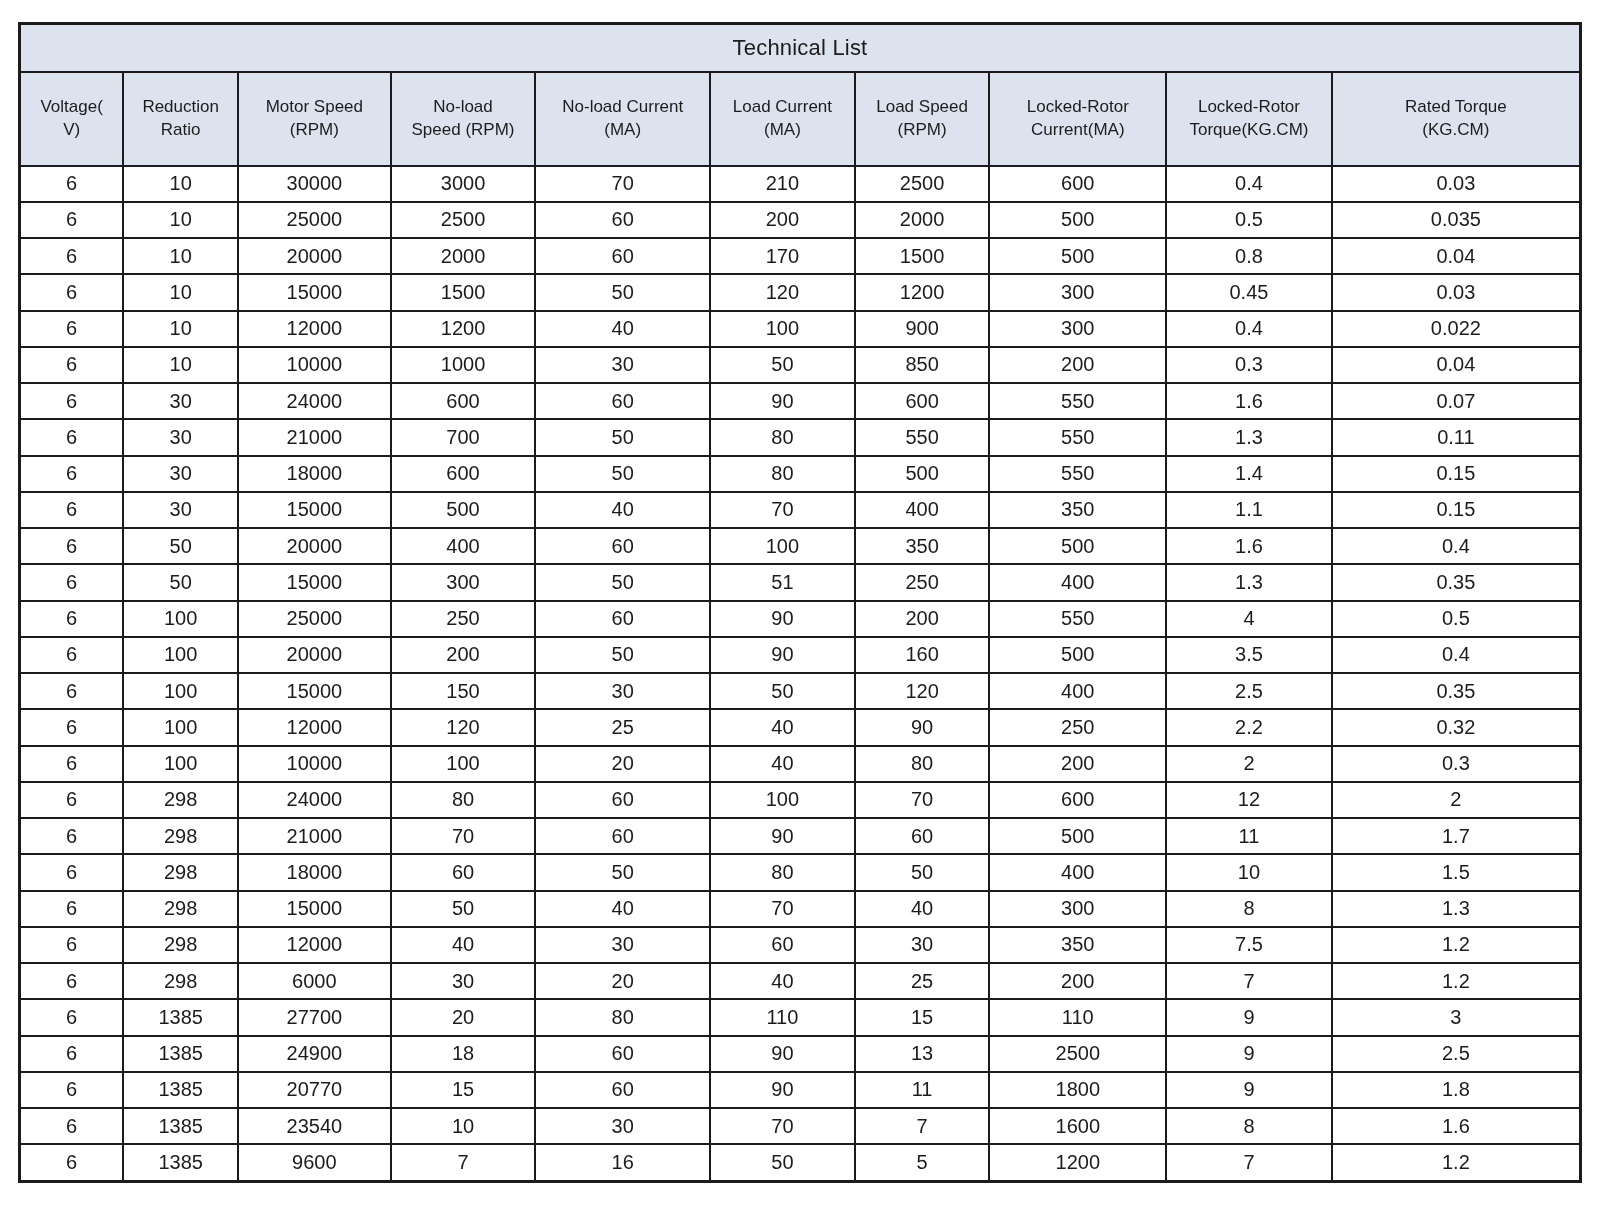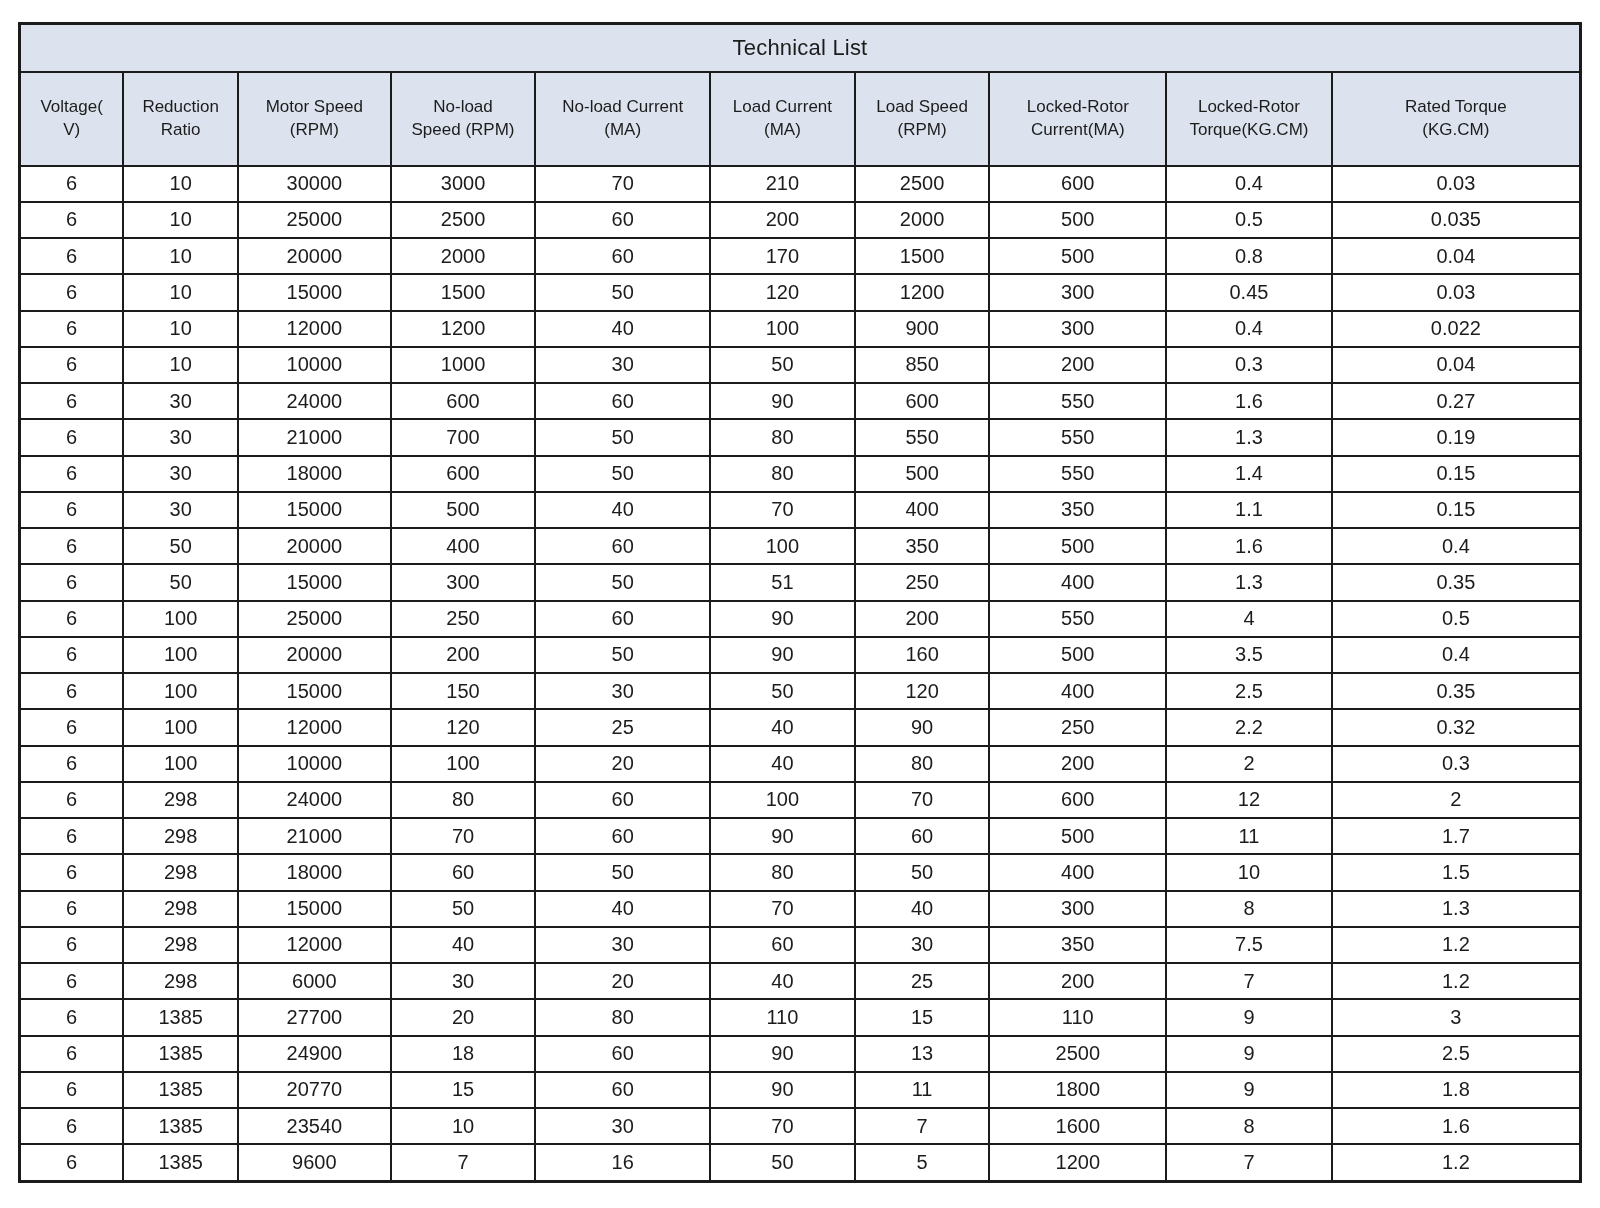--- a/index.html
+++ b/index.html
@@ -171,33 +171,33 @@
         <tr>
           <td>6</td>
           <td>30</td>
           <td>24000</td>
           <td>600</td>
           <td>60</td>
           <td>90</td>
           <td>600</td>
           <td>550</td>
           <td>1.6</td>
-          <td>0.27</td>
+          <td>0.07</td>
         </tr>
         <tr>
           <td>6</td>
           <td>30</td>
           <td>21000</td>
           <td>700</td>
           <td>50</td>
           <td>80</td>
           <td>550</td>
           <td>550</td>
           <td>1.3</td>
-          <td>0.19</td>
+          <td>0.11</td>
         </tr>
         <tr>
           <td>6</td>
           <td>30</td>
           <td>18000</td>
           <td>600</td>
           <td>50</td>
           <td>80</td>
           <td>500</td>
           <td>550</td>

